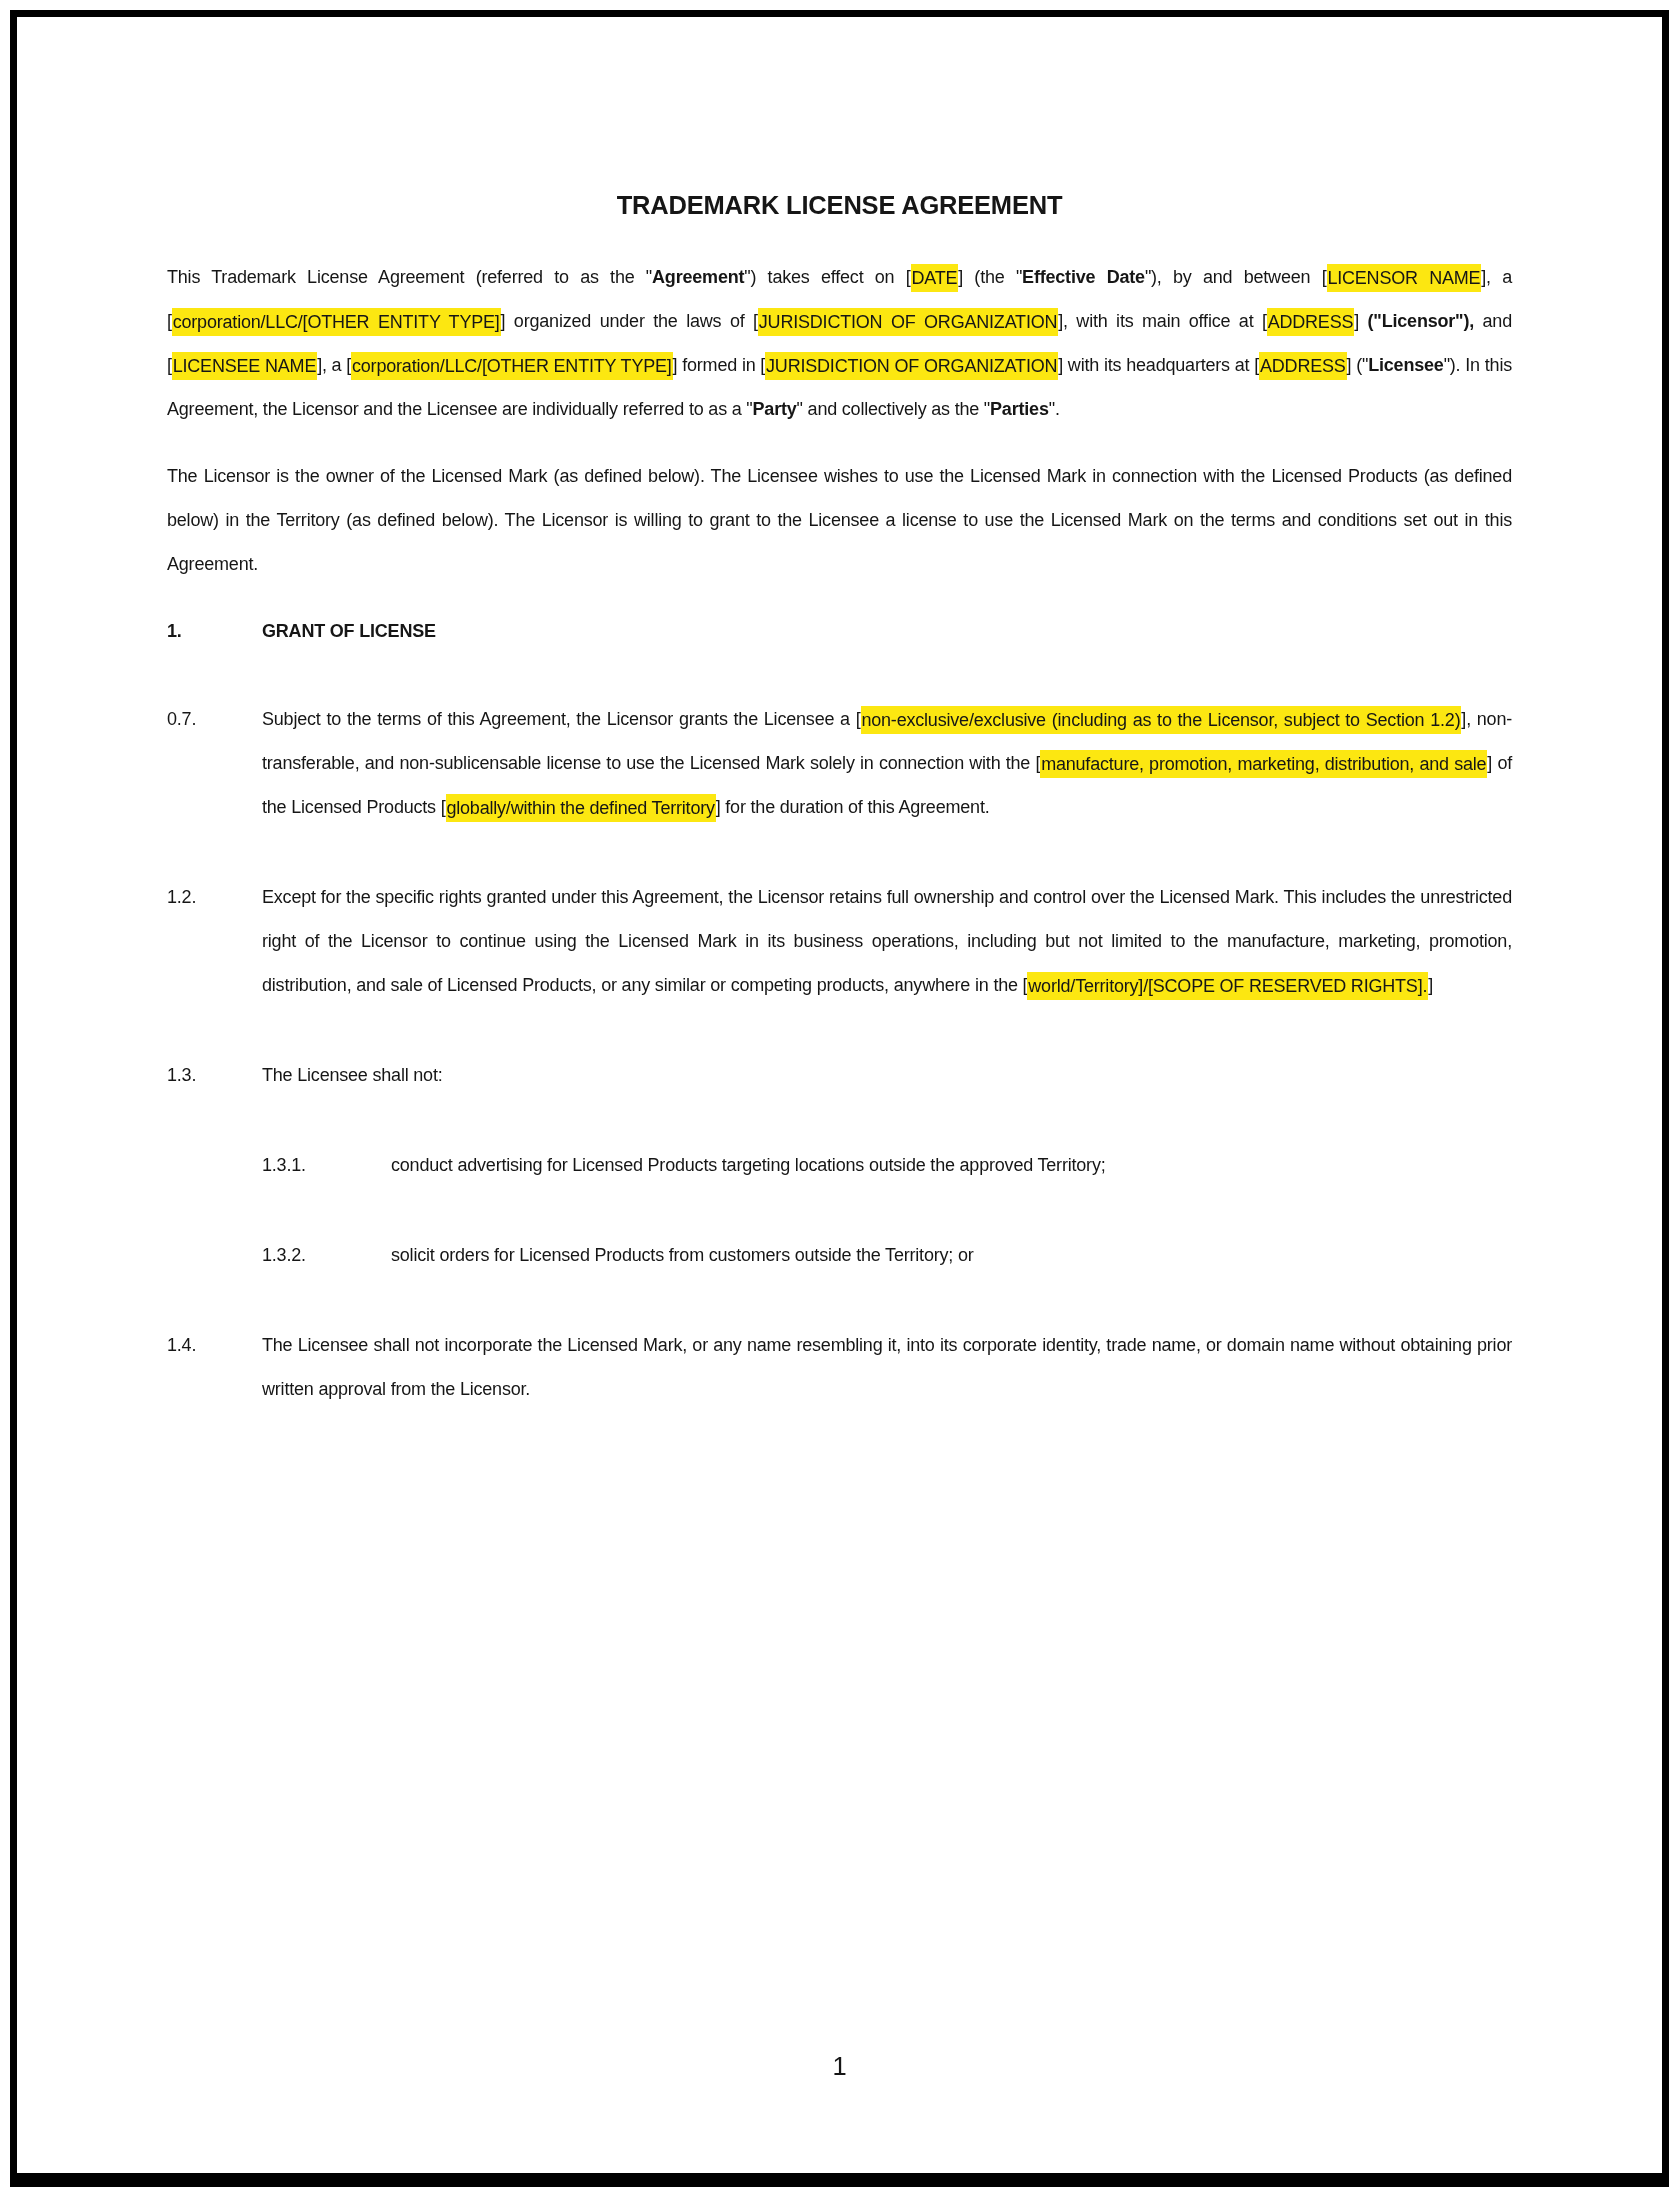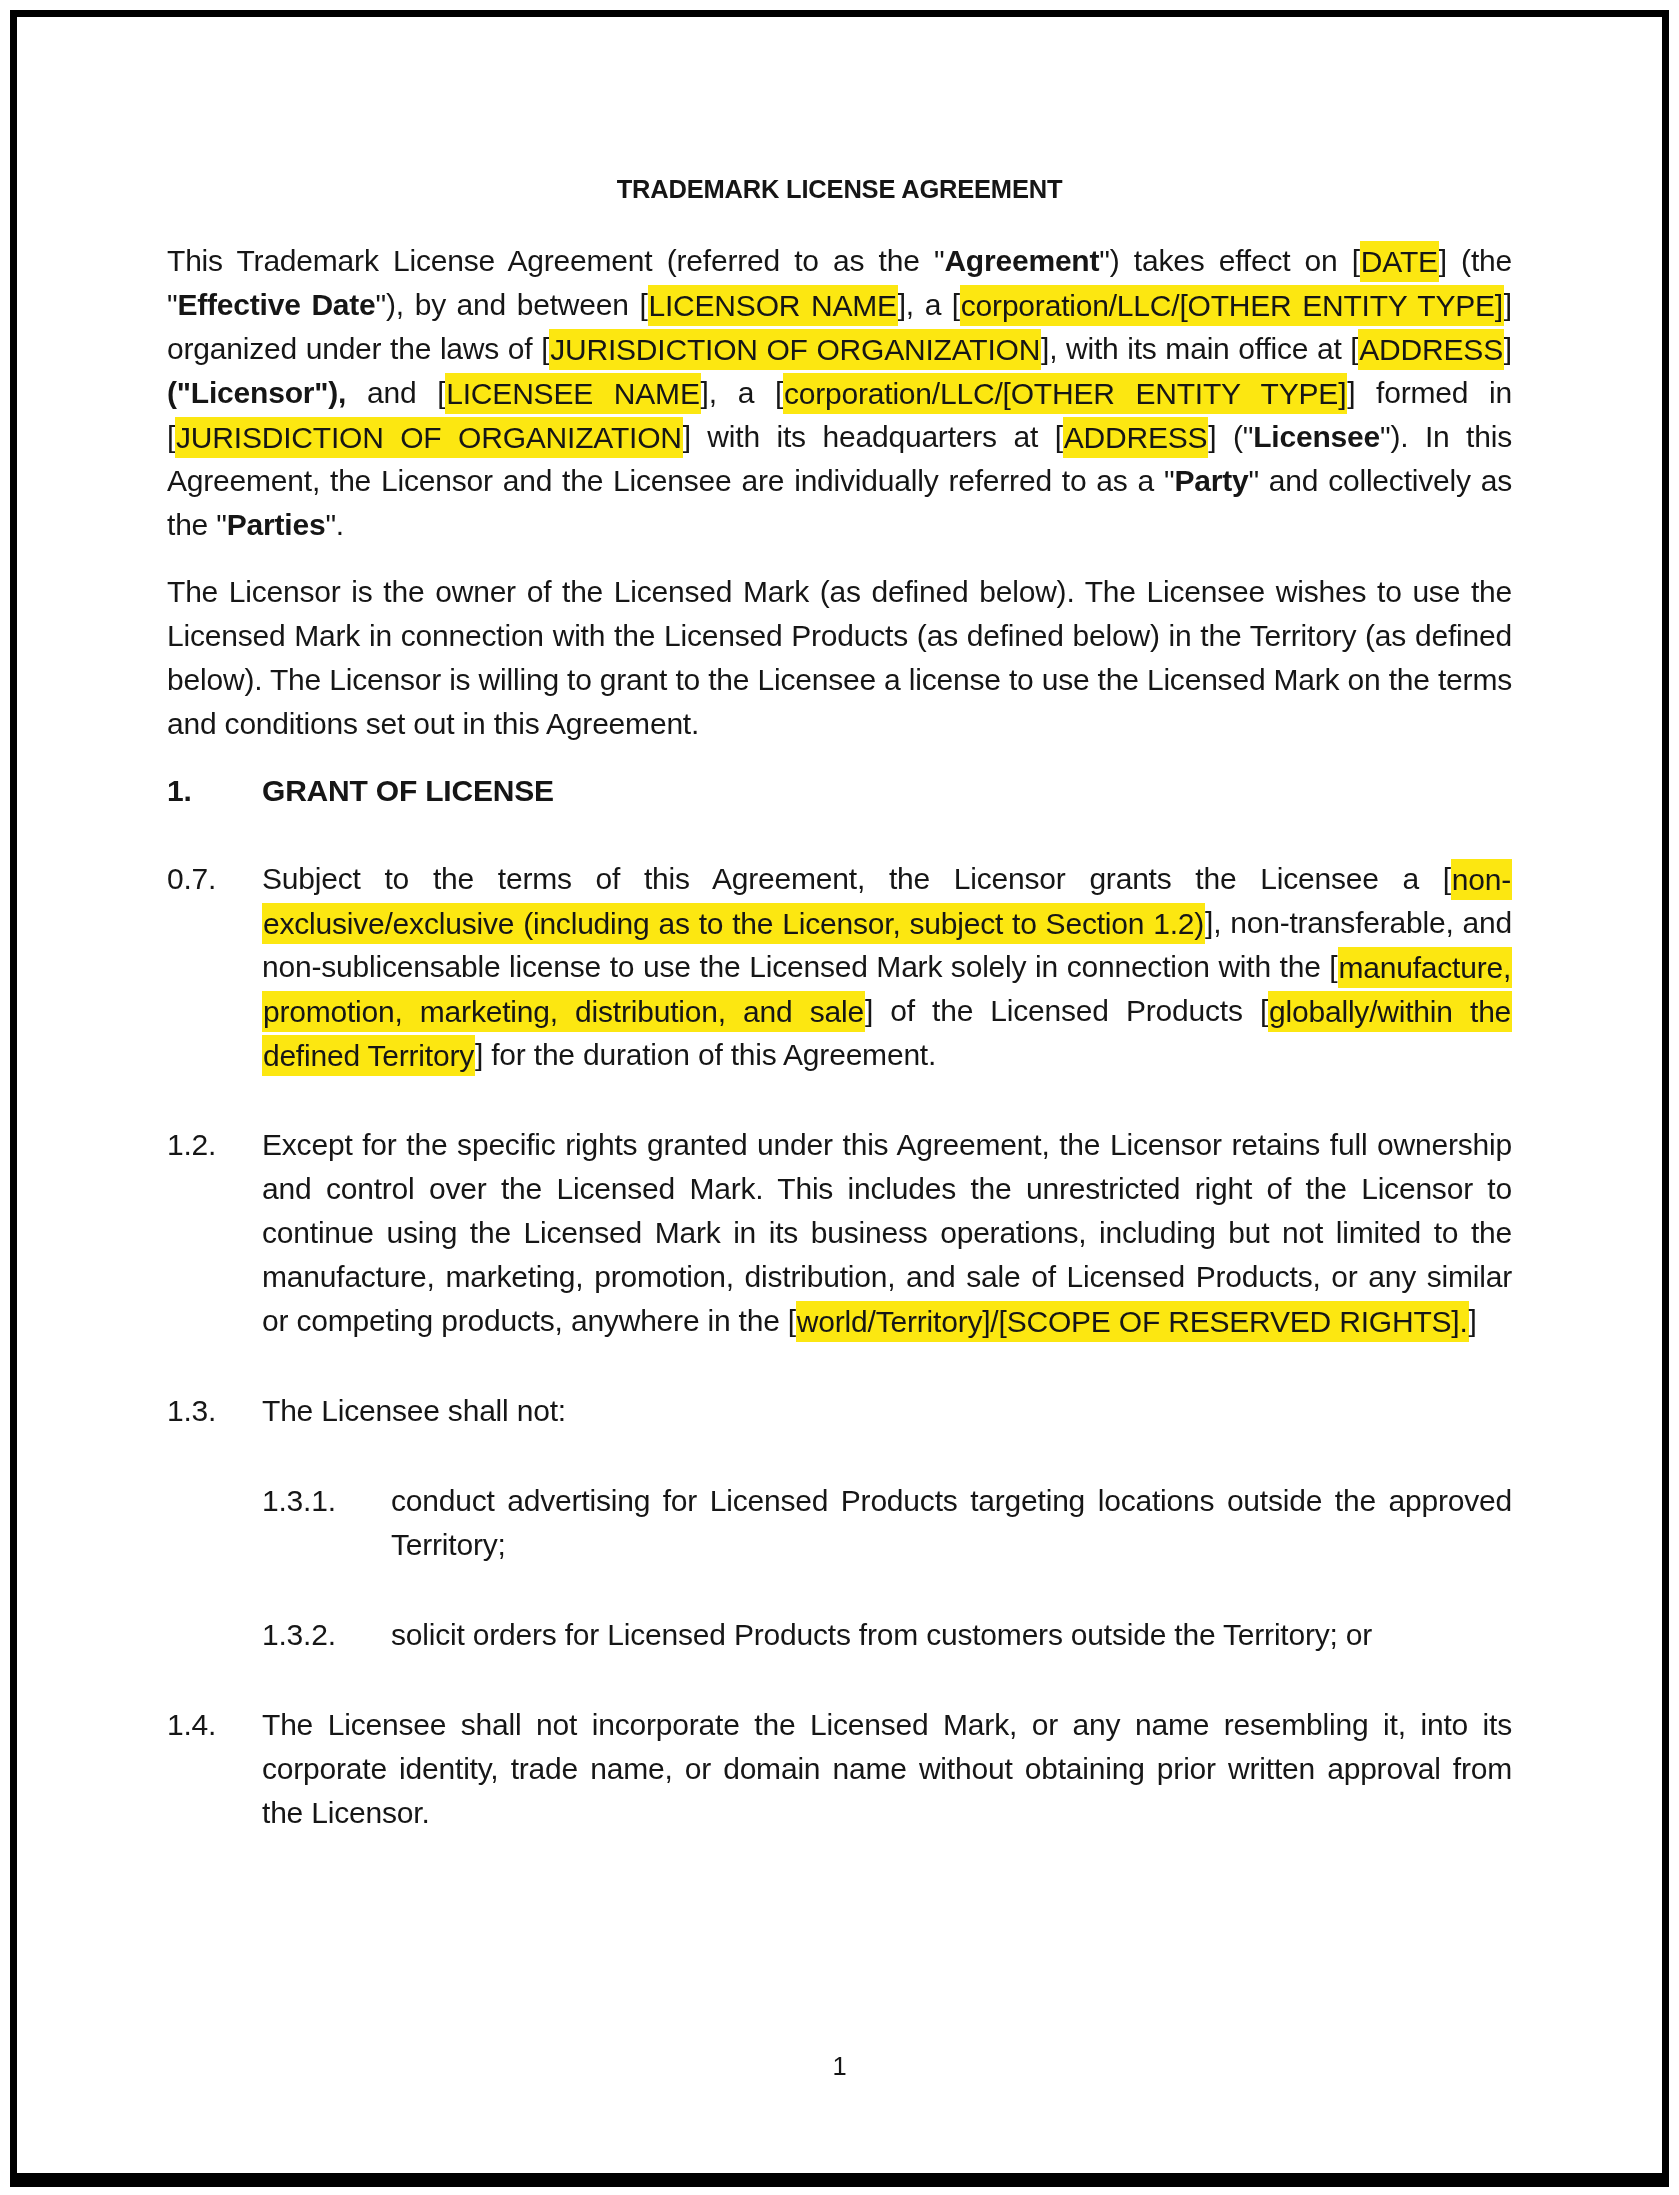--- a/index.html
+++ b/index.html
@@ -16,32 +16,32 @@
     position: absolute;
     top: 9.7px; left: 9.7px; right: 9.7px; bottom: 8px;
     border: 7px solid #000000;
     border-bottom-width: 14px;
     pointer-events: none;
   }
   .content {
     position: absolute;
     left: 167px;
     right: 167px;
-    top: 167px;
+    top: 183px;
   }
   .doc-title {
     text-align: center;
     font-weight: 700;
     font-size: 25.5px;
     line-height: 44px;
     margin-bottom: 28px;
     letter-spacing: -0.2px;
   }
   .body-text {
-    font-size: 30px;
+    font-size: 18px;
     line-height: 44px;
     letter-spacing: -0.2px;
     text-align: justify;
   }
   .p-block { margin-bottom: 23px; }
   .sec { display: flex; margin-bottom: 46px; }
   .sec:last-child { margin-bottom: 0; justify-content: center; }
   .sec .num { flex: 0 0 95px; }
   .sec.level3 { margin-left: 95px; gap: 11px; }
   .sec.level3 .num { flex: 0 0 118px; }

